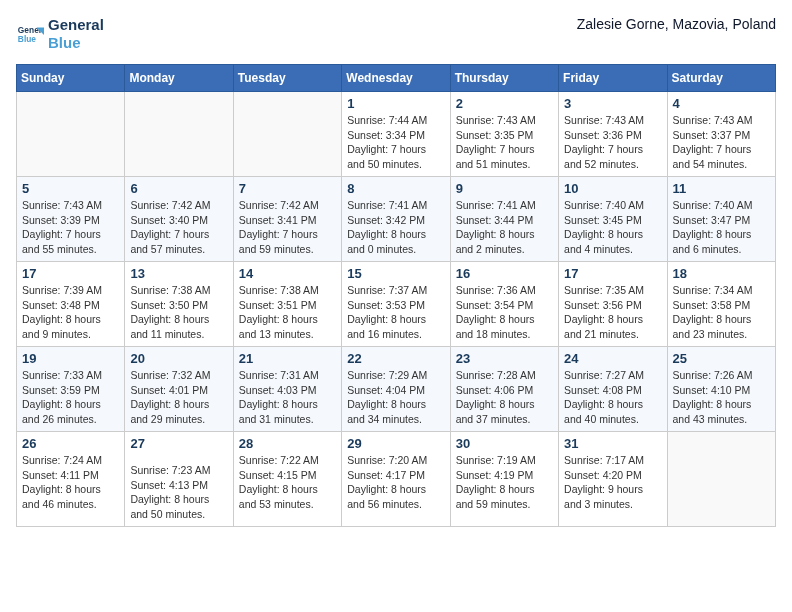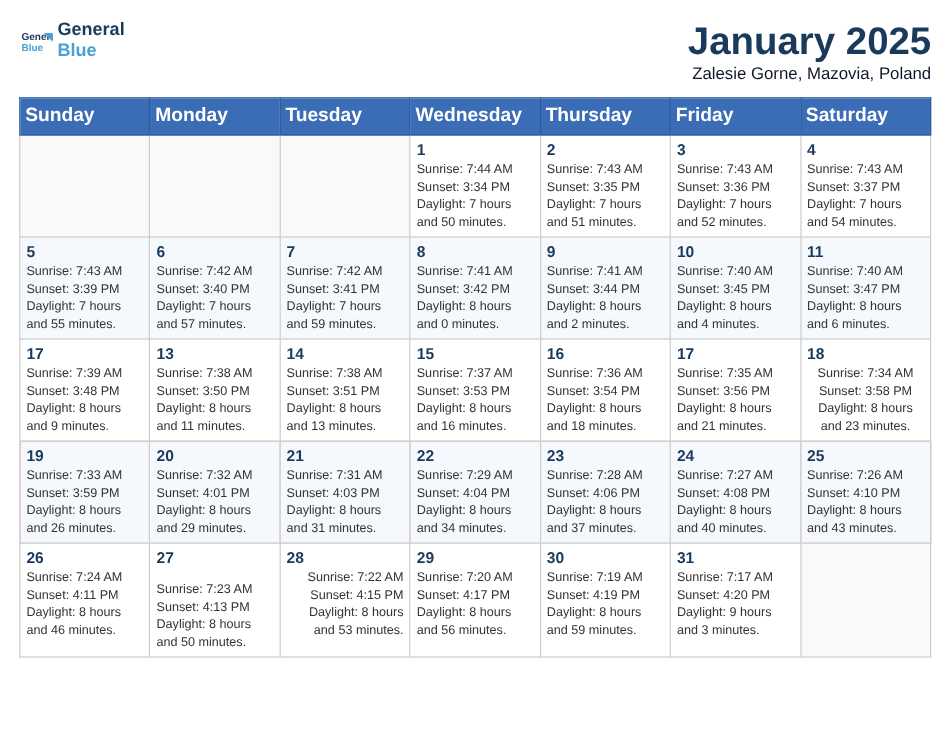--- a/index.html
+++ b/index.html
@@ -40,21 +40,21 @@
     .calendar {
       width: 100%;
       border-collapse: collapse;
       font-size: 11px;
     }
     .calendar th {
       background-color: #3a6db5;
       color: #fff;
       padding: 6px 4px;
       text-align: left;
-      font-size: 16px;
+      font-size: 12px;
       font-weight: bold;
       border: 1px solid #2a5a9a;
     }
     .calendar td {
       border: 1px solid #ccc;
       vertical-align: top;
       padding: 4px 5px;
       width: 108px;
       min-height: 80px;
       background: #fff;
@@ -88,21 +88,20 @@
       <text x="2" y="14" font-size="9" font-weight="bold" fill="#1a3a5c">General</text>
       <text x="2" y="24" font-size="9" font-weight="bold" fill="#4a9fd4">Blue</text>
       <polygon points="22,8 30,8 30,16" fill="#4a9fd4"></polygon>
     </svg>
     <div>
       <div style="font-size:15px; font-weight:bold; color:#1a3a5c; line-height:1.2;">General</div>
       <div style="font-size:15px; font-weight:bold; color:#4a9fd4; line-height:1.2;">Blue</div>
     </div>
   </div>
   <div class="title-block">
-    <div class="month-title">January 2025</div>
     <div class="subtitle">Zalesie Gorne, Mazovia, Poland</div>
   </div>
 </div>
 
 <table class="calendar">
   <thead>
     <tr>
     <th>Sunday</th>
         <th>Monday</th>
         <th>Tuesday</th>
@@ -235,21 +234,21 @@
         </td>
         <td>
           <span class="day-number">17</span>
           <div class="day-info" style="white-space: pre-line;">Sunrise: 7:35 AM
 Sunset: 3:56 PM
 Daylight: 8 hours
 and 21 minutes.</div>
         </td>
         <td>
           <span class="day-number">18</span>
-          <div class="day-info" style="white-space: pre-line; text-align: center;">Sunrise: 7:34 AM
+          <div class="day-info" style="white-space: pre-line;">Sunrise: 7:34 AM
 Sunset: 3:58 PM
 Daylight: 8 hours
 and 23 minutes.</div>
         </td>
       </tr>
       <tr class="week-row" style="background: #ef4444;">
         <td>
           <span class="day-number">19</span>
           <div class="day-info" style="white-space: pre-line;">Sunrise: 7:33 AM
 Sunset: 3:59 PM
@@ -309,21 +308,21 @@
         </td>
         <td>
           <span class="day-number">27</span>
           <div class="day-info" style="white-space: pre-line; margin-top: 12px;">Sunrise: 7:23 AM
 Sunset: 4:13 PM
 Daylight: 8 hours
 and 50 minutes.</div>
         </td>
         <td>
           <span class="day-number">28</span>
-          <div class="day-info" style="white-space: pre-line; text-align: right;">Sunrise: 7:22 AM
+          <div class="day-info" style="white-space: pre-line;">Sunrise: 7:22 AM
 Sunset: 4:15 PM
 Daylight: 8 hours
 and 53 minutes.</div>
         </td>
         <td>
           <span class="day-number">29</span>
           <div class="day-info" style="white-space: pre-line;">Sunrise: 7:20 AM
 Sunset: 4:17 PM
 Daylight: 8 hours
 and 56 minutes.</div>

